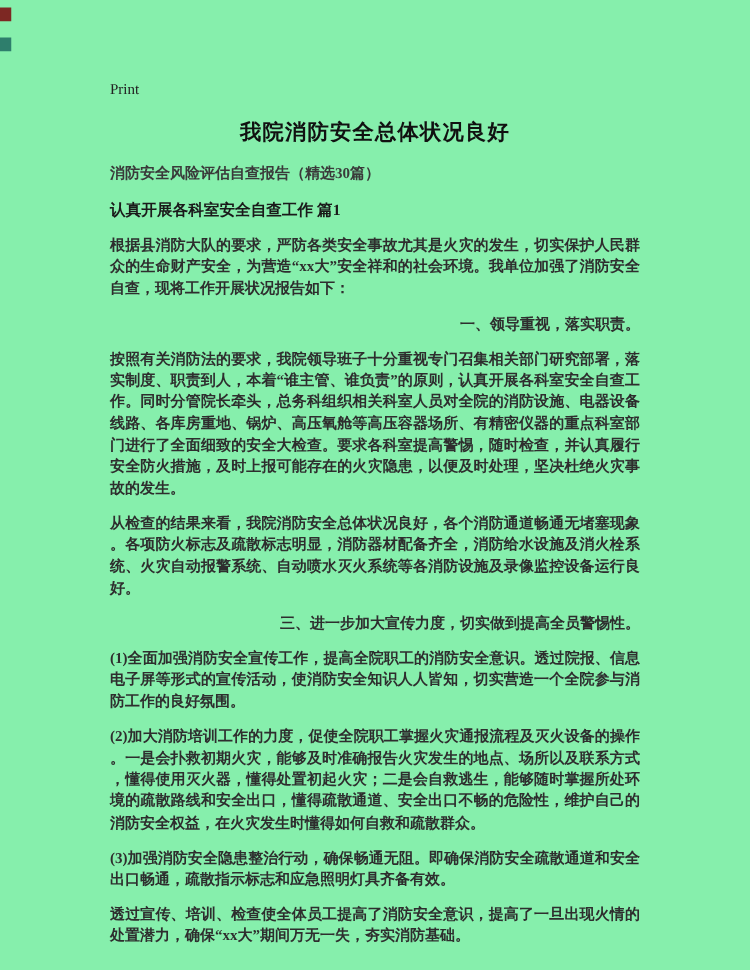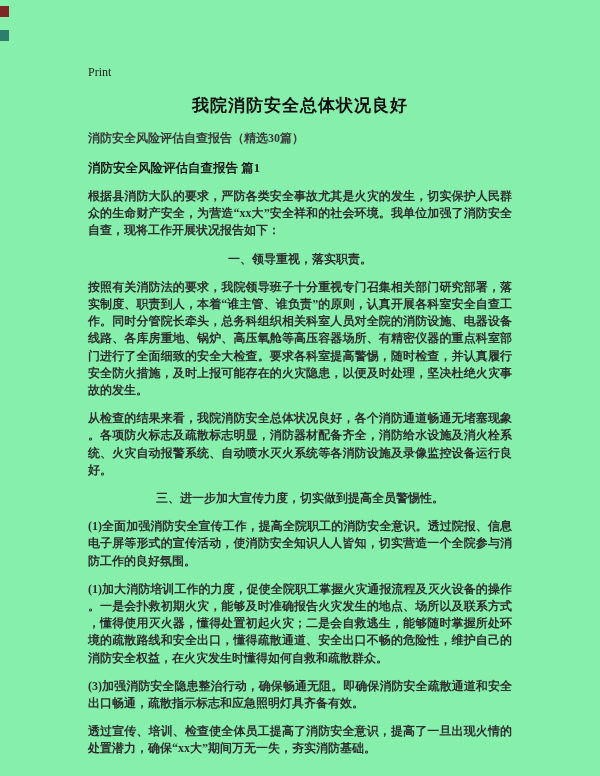--- a/index.html
+++ b/index.html
@@ -67,54 +67,54 @@
     margin: 11px 0 0 0;
     font-size: 12px;
     line-height: 17.2px;
     color: #2e2e2e;
     text-align: justify;
     word-break: break-all;
     line-break: anywhere;
     font-weight: bold;
   }
   .num-heading {
-    text-align: center;
+    text-align: right;
   }
 </style>
 </head>
 <body>
 
 <div class="page">
 
   <div class="corner-sq sq-red"></div>
   <div class="corner-sq sq-teal"></div>
 
   <div class="content">
 
     <button class="print-link">Print</button>
 
     <h1 class="doc-title">我院消防安全总体状况良好</h1>
 
     <div class="doc-subtitle">消防安全风险评估自查报告（精选30篇）</div>
 
-    <h2 class="sec-title">消防安全风险评估自查报告 篇1</h2>
+    <h2 class="sec-title">认真开展各科室安全自查工作 篇1</h2>
 
     <p class="para">根据县消防大队的要求，严防各类安全事故尤其是火灾的发生，切实保护人民群众的生命财产安全，为营造“xx大”安全祥和的社会环境。我单位加强了消防安全自查，现将工作开展状况报告如下：</p>
 
     <p class="num-heading">一、领导重视，落实职责。</p>
 
     <p class="para">按照有关消防法的要求，我院领导班子十分重视专门召集相关部门研究部署，落实制度、职责到人，本着“谁主管、谁负责”的原则，认真开展各科室安全自查工作。同时分管院长牵头，总务科组织相关科室人员对全院的消防设施、电器设备线路、各库房重地、锅炉、高压氧舱等高压容器场所、有精密仪器的重点科室部门进行了全面细致的安全大检查。要求各科室提高警惕，随时检查，并认真履行安全防火措施，及时上报可能存在的火灾隐患，以便及时处理，坚决杜绝火灾事故的发生。</p>
 
 
     <p class="para">从检查的结果来看，我院消防安全总体状况良好，各个消防通道畅通无堵塞现象。各项防火标志及疏散标志明显，消防器材配备齐全，消防给水设施及消火栓系统、火灾自动报警系统、自动喷水灭火系统等各消防设施及录像监控设备运行良好。</p>
 
     <p class="num-heading">三、进一步加大宣传力度，切实做到提高全员警惕性。</p>
 
     <p class="para">(1)全面加强消防安全宣传工作，提高全院职工的消防安全意识。透过院报、信息电子屏等形式的宣传活动，使消防安全知识人人皆知，切实营造一个全院参与消防工作的良好氛围。</p>
 
-    <p class="para">(1)加大消防培训工作的力度，促使全院职工掌握火灾通报流程及灭火设备的操作。一是会扑救初期火灾，能够及时准确报告火灾发生的地点、场所以及联系方式，懂得使用灭火器，懂得处置初起火灾；二是会自救逃生，能够随时掌握所处环境的疏散路线和安全出口，懂得疏散通道、安全出口不畅的危险性，维护自己的消防安全权益，在火灾发生时懂得如何自救和疏散群众。</p>
+    <p class="para">(2)加大消防培训工作的力度，促使全院职工掌握火灾通报流程及灭火设备的操作。一是会扑救初期火灾，能够及时准确报告火灾发生的地点、场所以及联系方式，懂得使用灭火器，懂得处置初起火灾；二是会自救逃生，能够随时掌握所处环境的疏散路线和安全出口，懂得疏散通道、安全出口不畅的危险性，维护自己的消防安全权益，在火灾发生时懂得如何自救和疏散群众。</p>
 
     <p class="para">(3)加强消防安全隐患整治行动，确保畅通无阻。即确保消防安全疏散通道和安全出口畅通，疏散指示标志和应急照明灯具齐备有效。</p>
 
     <p class="para">透过宣传、培训、检查使全体员工提高了消防安全意识，提高了一旦出现火情的处置潜力，确保“xx大”期间万无一失，夯实消防基础。</p>
 
   </div>
 </div>
 
 </body></html>

